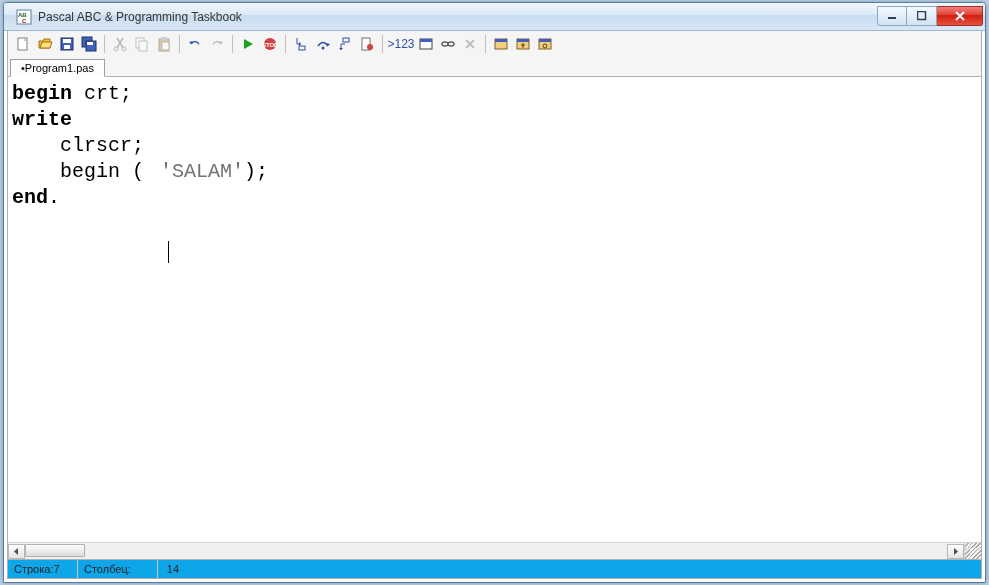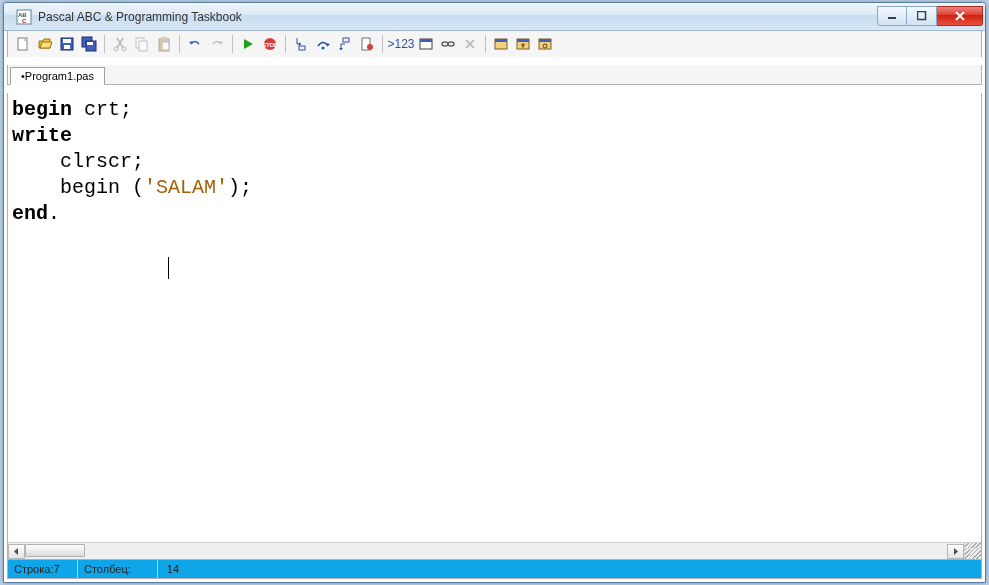--- a/index.html
+++ b/index.html
@@ -104,21 +104,21 @@
   }
   .tbtn.disabled { opacity: 0.45; }
 
   
   .tabbar {
     height: 20px;
     background: #f5f5f5;
     border-left: 1px solid #b0b0b0;
     border-right: 1px solid #b0b0b0;
     border-bottom: 1px solid #b0b0b0;
-    margin: 8px 3px;
+    margin: 0 3px;
     display: flex;
     align-items: flex-end;
     padding-left: 2px;
   }
   .tab {
     height: 18px;
     background: #fdfdfd;
     border: 1px solid #a0a0a0;
     border-bottom: 1px solid #fdfdfd;
     padding: 0 10px;
@@ -145,21 +145,21 @@
     padding: 4px 4px;
     font-family: "Courier New", monospace;
     font-size: 20px;
     line-height: 26px;
     color: #000;
     position: relative;
     overflow: hidden;
     white-space: pre;
   }
   .kw { font-weight: bold; }
-  .str { color: #a16207; }
+  .str { color: #737373; margin-left: 16px; }
   .cursor {
     display: inline-block;
     width: 1px; height: 22px;
     border-left: 1.5px solid #000;
     vertical-align: text-bottom;
     position: relative;
     top: 2px;
   }
   .hscroll {
     height: 17px;

